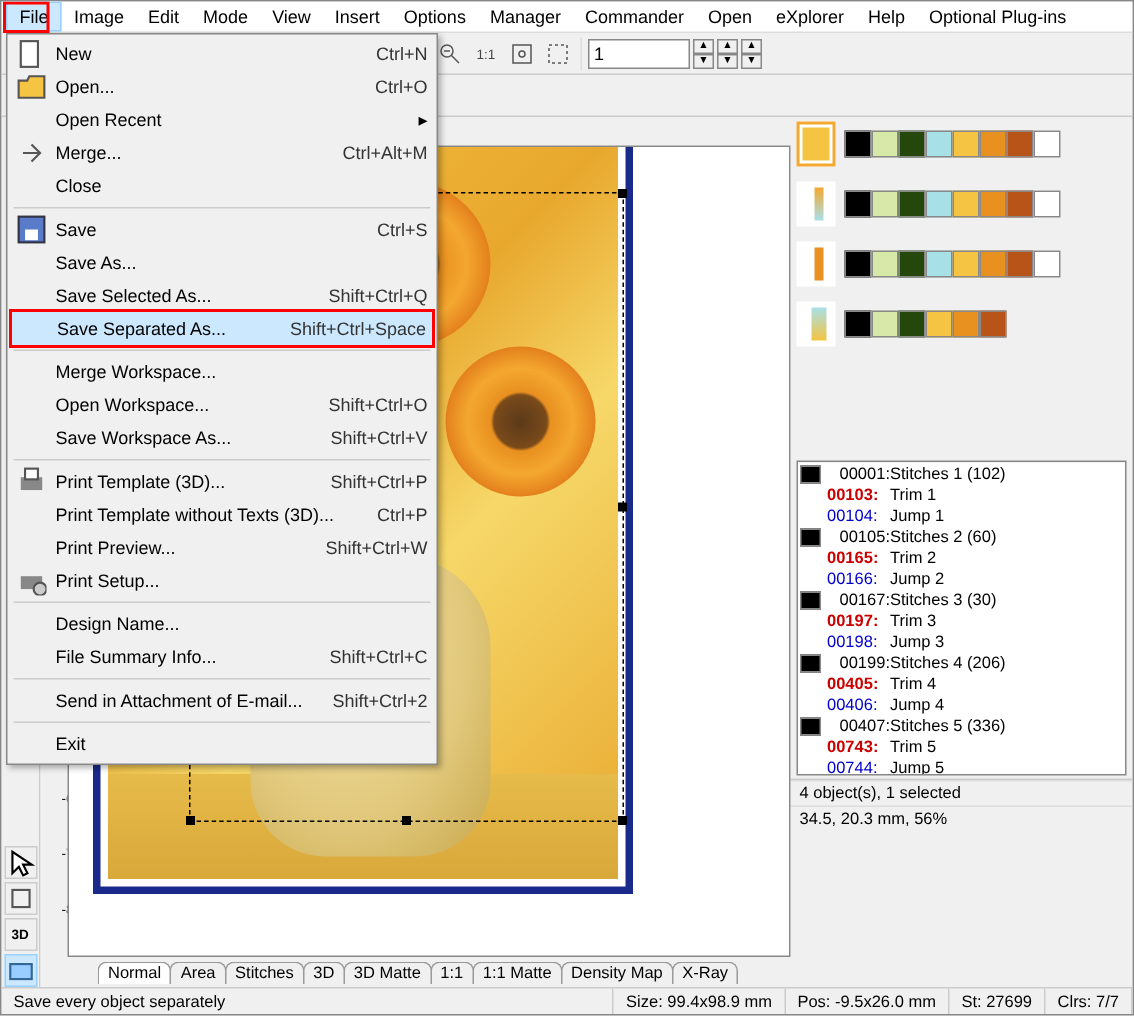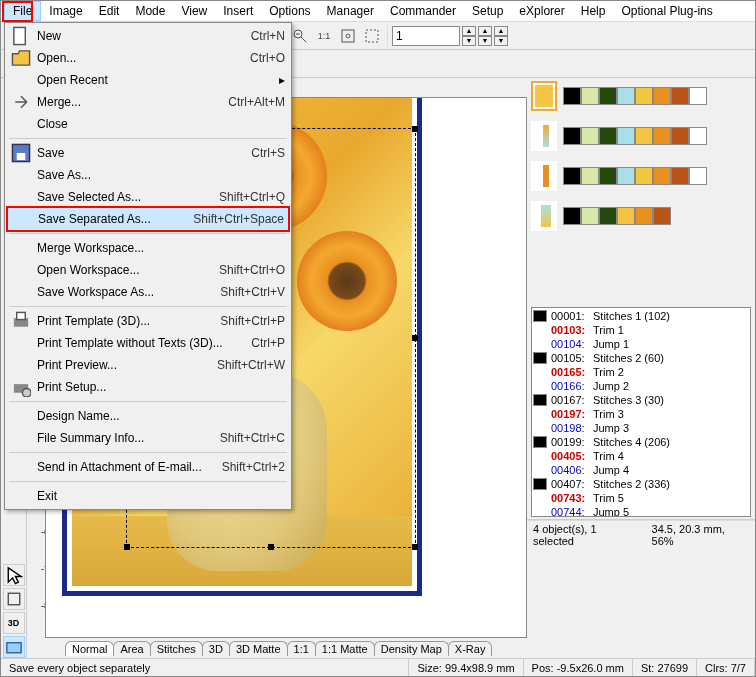--- a/index.html
+++ b/index.html
@@ -62,44 +62,44 @@
   .sw { width: 18px; height: 18px; border: 1px solid #888; }
   .rp-spacer { height: 6px; }
   .rp-mid-gap { flex: 0 0 72px; }
   
   .stitches-list { margin: 2px 4px; border: 1px solid #888; background: #fff; height: 210px; overflow-y: scroll; font-size: 11px; padding: 1px; }
   .stitches-list .row { display: flex; align-items: center; height: 14px; }
   .stitches-list .chip { width: 14px; height: 12px; border: 1px solid #888; margin-right: 4px; flex-shrink: 0; }
   .stitches-list .num { width: 42px; color: #888; }
   .stitches-list .num.red { color: #c00; font-weight: bold; }
   .stitches-list .num.blue { color: #00c; }
-  .stitches-list .num.blk { color: #000; }
-  
-  .rp-status { display: flex; border-top: 1px solid #ccc; font-size: 11px; }
+  .stitches-list .num.blk { color: #000; text-align: right; }
+  
+  .rp-status { display: flex; flex-direction: column; border-top: 1px solid #ccc; font-size: 11px; }
   .rp-status div { padding: 2px 6px; border-top: 1px solid #ddd; }
   
   .statusbar { position: absolute; bottom: 0; left: 0; right: 0; height: 18px; background: #f0f0f0; border-top: 1px solid #ccc; display: flex; align-items: center; font-size: 11px; }
   .statusbar .cell { padding: 0 8px; border-right: 1px solid #ccc; height: 100%; display: flex; align-items: center; }
   .statusbar .cell.first { flex: 1; }
 </style>
 </head>
 <body>
 
 <div class="menubar">
   <div class="highlight-red"></div>
   <span class="menu-item open">File</span>
   <span class="menu-item">Image</span>
   <span class="menu-item">Edit</span>
   <span class="menu-item">Mode</span>
   <span class="menu-item">View</span>
   <span class="menu-item">Insert</span>
   <span class="menu-item">Options</span>
   <span class="menu-item">Manager</span>
   <span class="menu-item">Commander</span>
-  <span class="menu-item">Setup</span>
+  <span class="menu-item">Open</span>
   <span class="menu-item">eXplorer</span>
   <span class="menu-item">Help</span>
   <span class="menu-item">Optional Plug-ins</span>
 </div>
 
 <div class="toolbar-row">
   <div class="tbbtn">
       <svg viewBox="0 0 16 16">
         <rect x="3" y="2" width="8" height="12" fill="#fff" stroke="#555"></rect>
       </svg>
@@ -561,21 +561,21 @@
           <span> Trim 4</span>
         </div>
         <div class="row">
           <div class="chip" style="visibility: hidden;"></div>
           <span class="num blue">00406:</span>
           <span> Jump 4</span>
         </div>
         <div class="row">
           <div class="chip" style="background: rgb(0, 0, 0);"></div>
           <span class="num blk">00407:</span>
-          <span> Stitches 2 (336)</span>
+          <span> Stitches 5 (336)</span>
         </div>
         <div class="row">
           <div class="chip" style="visibility: hidden;"></div>
           <span class="num red">00743:</span>
           <span> Trim 5</span>
         </div>
         <div class="row">
           <div class="chip" style="visibility: hidden;"></div>
           <span class="num blue">00744:</span>
           <span> Jump 5</span>

